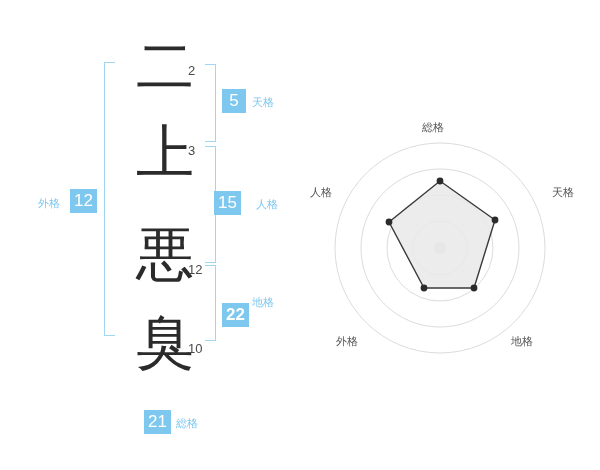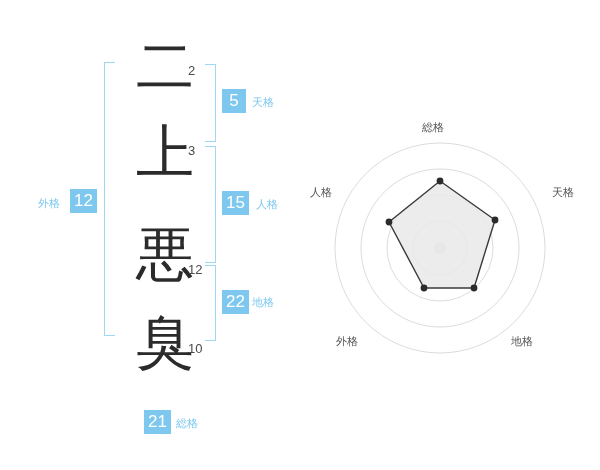--- a/index.html
+++ b/index.html
@@ -107,25 +107,25 @@
     <div class="stroke-num" style="left:188px; top:63px;">2</div>
     <div class="stroke-num" style="left:188px; top:143px;">3</div>
     <div class="stroke-num" style="left:188px; top:262px;">12</div>
     <div class="stroke-num" style="left:188px; top:341px;text-align:right;">10</div>
 
     <div class="bracket brk-right" style="left:205px; top:64px; width:10px; height:76px;"></div>
     <div class="badge" style="left:222px; top:89px;">5</div>
     <div class="badge-label" style="left:252px; top:95px;">天格</div>
 
     <div class="bracket brk-right" style="left:205px; top:146px; width:10px; height:115px;"></div>
-    <div class="badge" style="left:222px; top:191px;">15</div>
+    <div class="badge" style="left:214px; top:191px;">15</div>
     <div class="badge-label" style="left:256px; top:197px;">人格</div>
 
     <div class="bracket brk-right" style="left:205px; top:265px; width:10px; height:74px;"></div>
-    <div class="badge" style="left:222px; top:290px;">22</div>
+    <div class="badge" style="left:222px; top:303px;font-weight:bold;">22</div>
     <div class="badge-label" style="left:252px; top:295px;">地格</div>
 
     <div class="badge-label" style="left:38px; top:196px;">外格</div>
     <div class="badge" style="left:70px; top:189px;">12</div>
 
     <div class="badge" style="left:144px; top:410px;">21</div>
     <div class="badge-label" style="left:176px; top:416px;">総格</div>
   </div>
 
   <div class="chart-panel">

